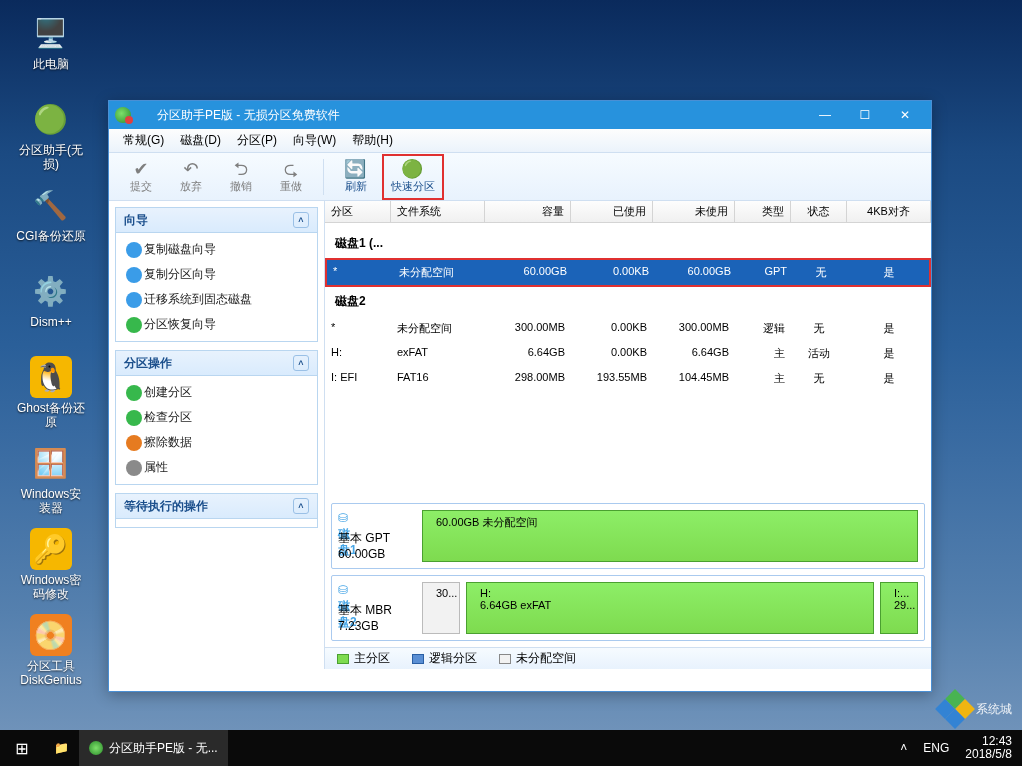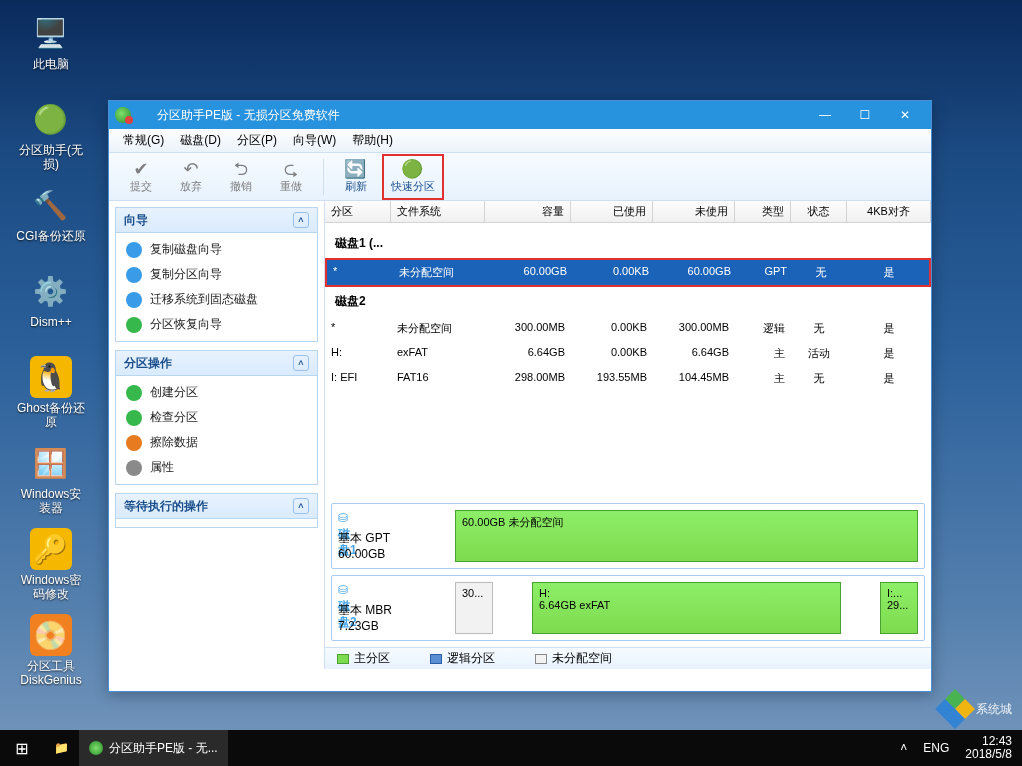--- a/index.html
+++ b/index.html
@@ -34,39 +34,39 @@
 .tbtn .tl{font-size:11px;}
 .vsep{width:1px;height:36px;background:#cfdff1;margin:0 6px;}
 .tbtn.highlight{border:2px solid #e03030;padding:1px 4px;width:62px;height:46px;}
 
 .body{display:flex;height:calc(100% - 28px - 24px - 48px - 22px);}
 .sidebar{width:216px;border-right:1px solid #cfdff1;background:#fff;padding:6px;display:flex;flex-direction:column;gap:8px;}
 .panel{border:1px solid #b9d6f0;}
 .panel-h{height:24px;background:linear-gradient(#e8f2fd,#d9ebfd);border-bottom:1px solid #b9d6f0;display:flex;align-items:center;padding:12px 8px;font-weight:bold;color:#1b4f8c;}
 .panel-h .chev{margin-left:auto;width:16px;height:16px;border:1px solid #9ac0e6;border-radius:3px;display:flex;align-items:center;justify-content:center;font-size:9px;color:#1b4f8c;}
 .panel-b{padding:4px 0;}
-.pitem{display:flex;align-items:center;gap:8px;padding:4px 10px;color:#222;cursor:pointer;}
+.pitem{display:flex;align-items:center;gap:2px;padding:4px 10px;color:#222;cursor:pointer;}
 .pitem .pi{width:16px;height:16px;border-radius:50%;}
 
 .main{flex:1;display:flex;flex-direction:column;background:#fff;min-width:0;}
 .thead{height:22px;display:flex;border-bottom:1px solid #d4d4d4;}
 .thead .th{border-right:1px solid #d4d4d4;padding:3px 6px;background:linear-gradient(#fdfdfd,#f0f0f0);font-size:11px;}
 .tbody{flex:0 0 auto;padding:6px 0;}
 .dtitle{padding:6px 10px;font-weight:bold;}
 .row{display:flex;padding:3px 0;}
 .row .td{padding:2px 6px;font-size:11px;}
 .row.sel{background:#1b63b8;color:#fff;border:2px solid #e03030;}
 .disk-visual{border:1px solid #aacaef;margin:6px;padding:6px;display:flex;gap:6px;border-radius:2px;}
 .dvhead{width:78px;font-size:11px;line-height:16px;display:flex;flex-direction:column;}
 .dvhead .dico{width:20px;height:20px;color:#46a5e6;}
 .dvrow{display:flex;gap:6px;flex:1;}
-.dvcell{border:1px solid #4aa030;background:linear-gradient(#8dee67,#7edb4f);padding:4px 6px;font-size:11px;min-width:38px;margin-left:33px;}
+.dvcell{border:1px solid #4aa030;background:linear-gradient(#8dee67,#7edb4f);padding:4px 13px;font-size:11px;min-width:38px;}
 .dvcell.gray{background:#f2f2f2;border-color:#bbb;}
 .dvcell.small{width:34px;}
-.legend{height:22px;border-top:1px solid #cfdff1;display:flex;align-items:center;gap:40px;padding:0 12px;font-size:11px;background:linear-gradient(#f6fbff,#e8f2fd);}
+.legend{height:22px;border-top:1px solid #cfdff1;display:flex;align-items:center;gap:22px;padding:0 12px;font-size:11px;background:linear-gradient(#f6fbff,#e8f2fd);}
 .lg{display:flex;align-items:center;gap:5px;}
 .lgbox{width:12px;height:10px;border:1px solid #888;}
 .lgbox.p{background:#7edb4f;border-color:#4aa030;}
 .lgbox.l{background:#5a8fd4;border-color:#2a5fa4;}
 .lgbox.u{background:#f2f2f2;}
 .watermark{position:absolute;right:10px;bottom:40px;color:#fff;font-size:18px;display:flex;align-items:center;gap:4px;opacity:.9;}
 .watermark .wm-ico{width:34px;height:34px;position:relative;}
 .wm-ico span{position:absolute;width:14px;height:14px;transform:rotate(45deg);}
 
 .c-part{width:66px}.c-fs{width:94px}.c-cap{width:86px;text-align:right}.c-used{width:82px;text-align:right}.c-free{width:82px;text-align:right}.c-type{width:56px;text-align:right}.c-stat{width:56px;text-align:center}.c-4k{flex:1;text-align:center}

